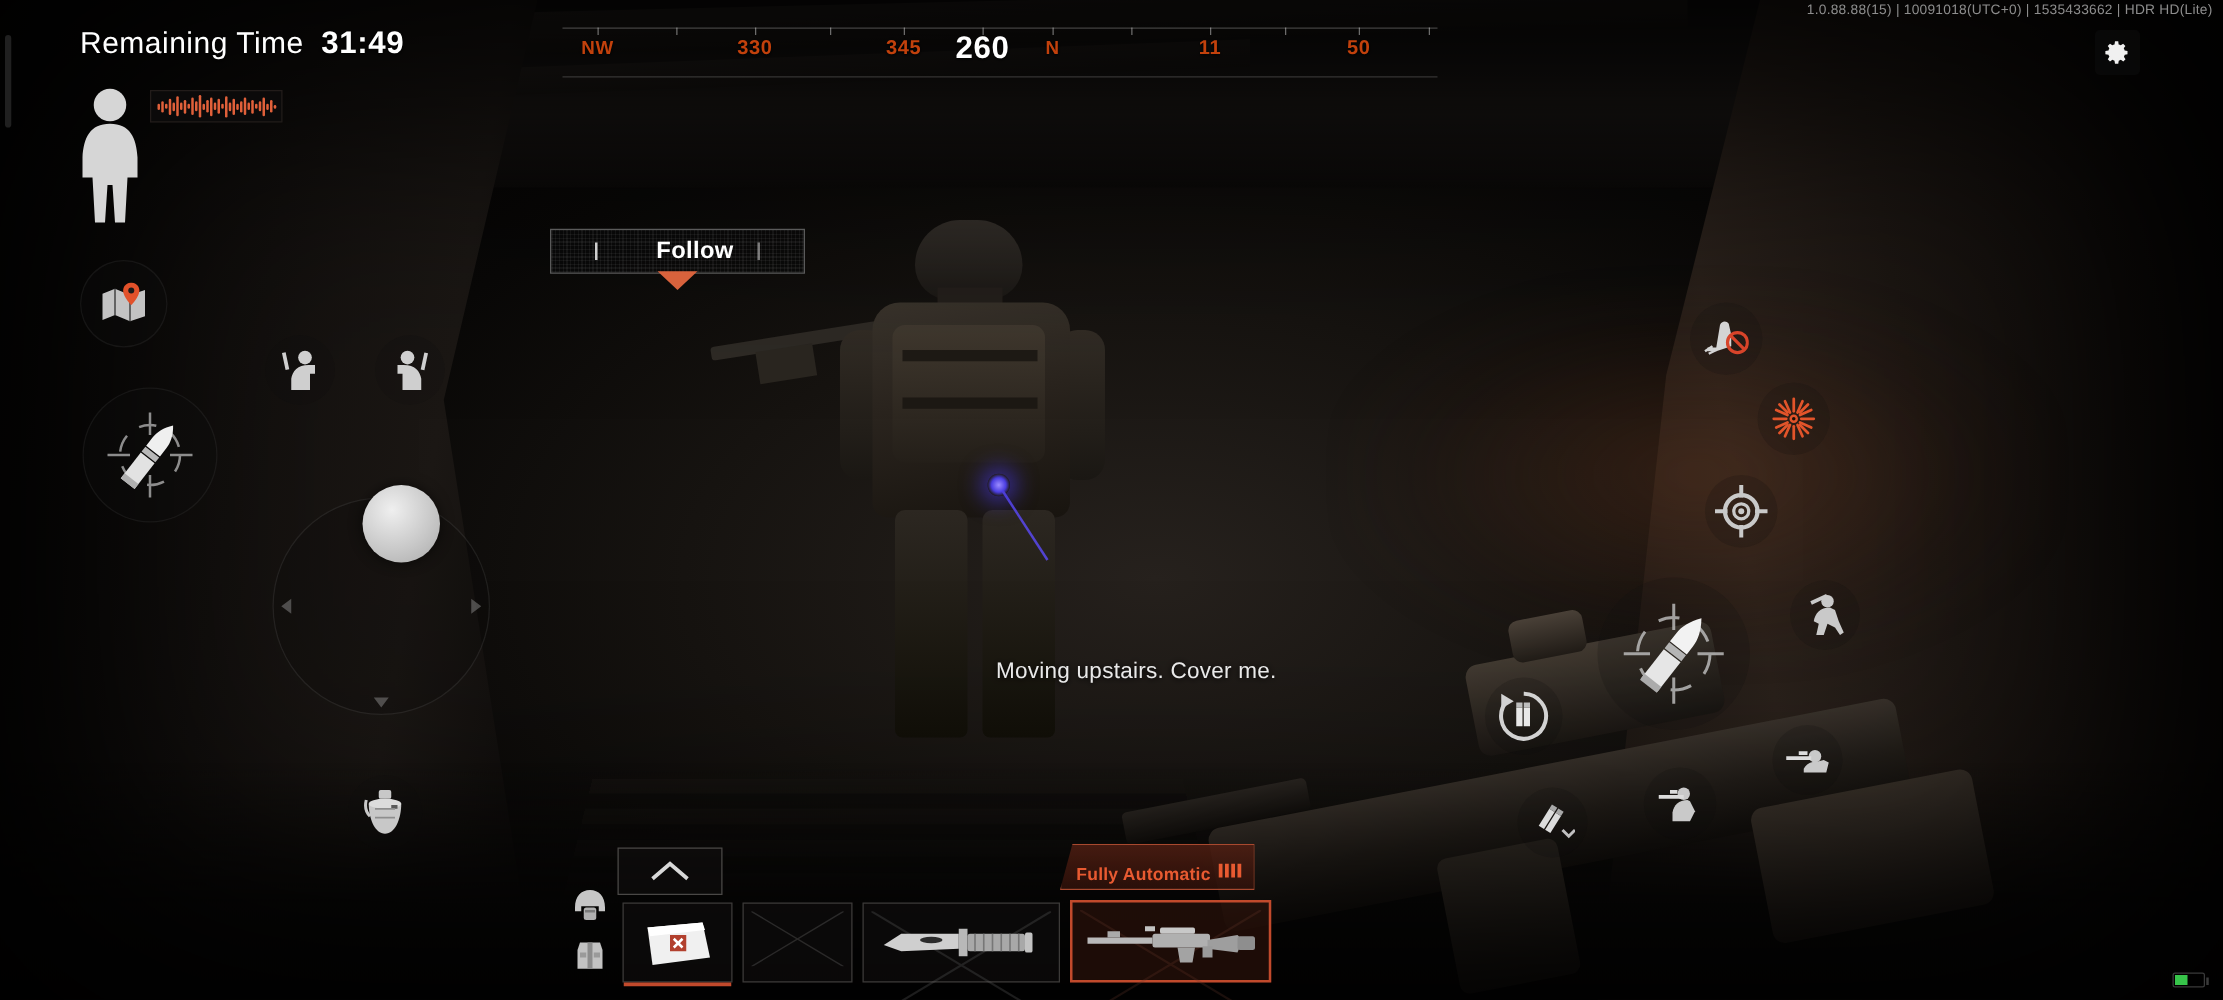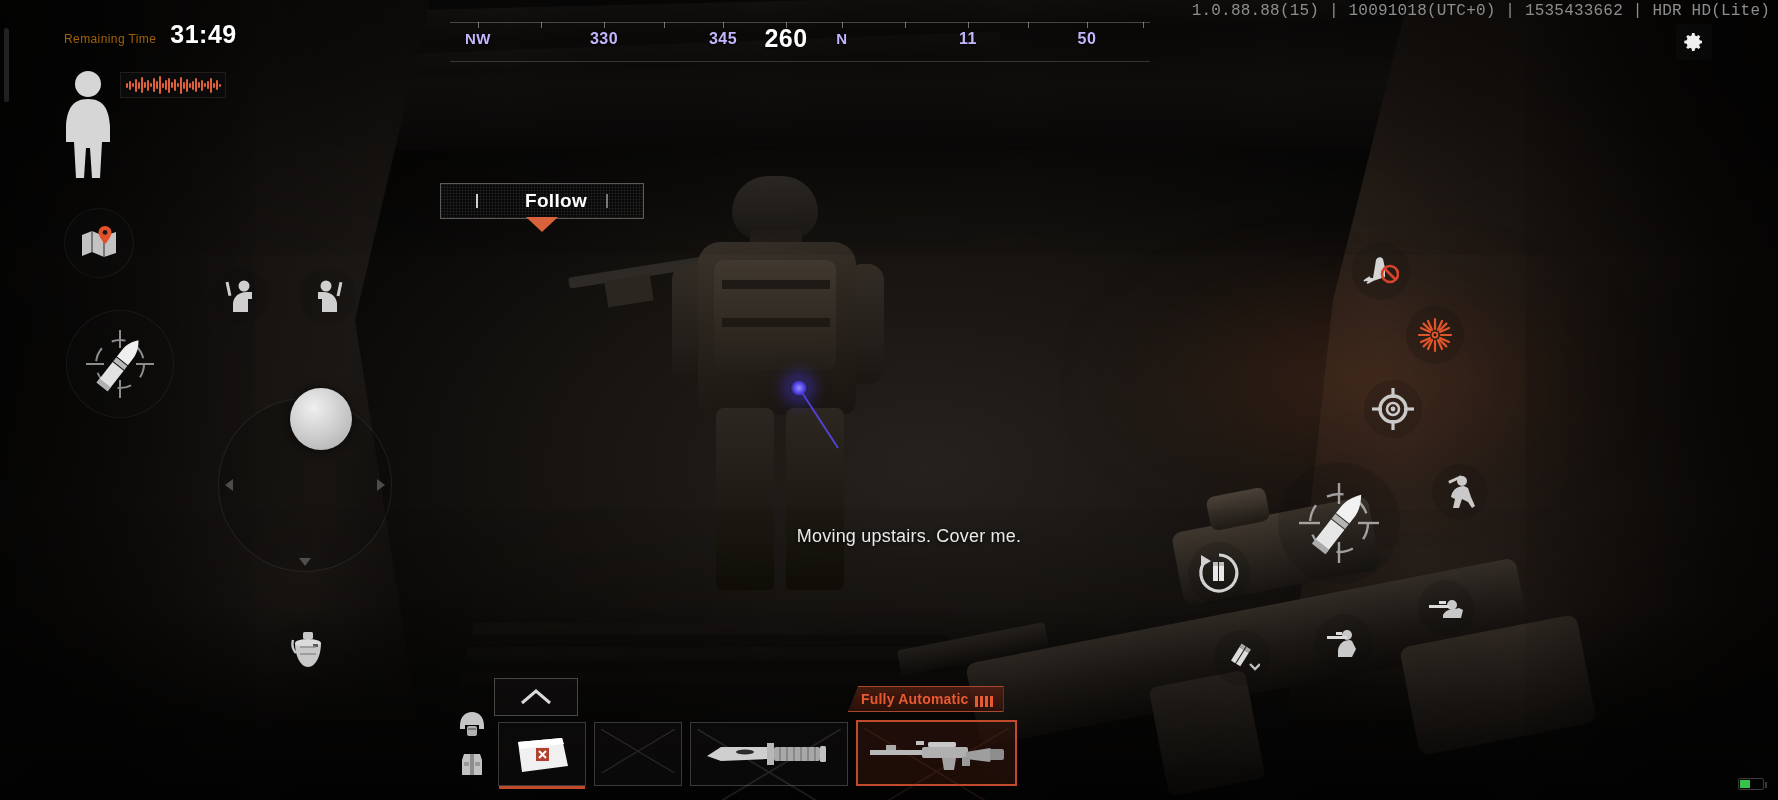--- a/index.html
+++ b/index.html
@@ -80,39 +80,39 @@
 
   
   .laserdot{position:absolute;left:790px;top:379px;width:18px;height:18px;border-radius:50%;
     background:radial-gradient(circle,#9b8cff 0%,#4a3de0 45%,rgba(40,30,190,0) 72%);
     box-shadow:0 0 16px 6px rgba(70,55,230,.55);}
   .laserline{position:absolute;left:800px;top:390px;width:44px;height:62px;}
 
   
   .timer{position:absolute;left:64px;top:20px;display:flex;align-items:baseline;gap:14px;
     text-shadow:0 1px 4px #000;}
-  .timer .lbl{font-size:12px;letter-spacing:.4px;color:#a16207;font-weight:400;}
+  .timer .lbl{font-size:24px;letter-spacing:.4px;color:#ffffff;font-weight:400;}
   .timer .val{font-size:25px;font-weight:700;color:#fff;letter-spacing:.5px;}
 
   .teamavatar{position:absolute;left:56px;top:68px;width:64px;height:116px;}
   .voicebar{position:absolute;left:120px;top:72px;width:106px;height:26px;
     background:#0b0a0a;border:1px solid #221c1a;display:flex;align-items:center;justify-content:center;gap:1px;
     padding:0 4px;box-sizing:border-box;}
   .voicebar i{display:block;width:2px;background:#e0603a;border-radius:1px;}
 
   .compass{position:absolute;left:450px;top:16px;width:700px;height:46px;}
   .compass .line{position:absolute;left:0;right:0;top:6px;height:1px;background:rgba(220,220,220,.28);}
   .compass .line2{position:absolute;left:0;right:0;bottom:0;height:1px;background:rgba(220,220,220,.20);}
   .compass .tick{position:absolute;top:6px;width:1px;height:6px;background:rgba(230,230,230,.45);}
-  .compass .mark{position:absolute;top:14px;transform:translateX(-50%);font-size:16px;color:#c4b5fd;
+  .compass .mark{position:absolute;top:14px;transform:translateX(-50%);font-size:16px;color:#c2410c;
     font-weight:700;letter-spacing:.5px;text-shadow:0 1px 3px #000;}
   .compass .mark.cur{font-size:25px;color:#fff;top:8px;font-weight:700;}
   .compass .mark.card{font-size:15px;}
 
-  .versioninfo{position:absolute;right:8px;top:2px;font-size:16px;color:#8d8d8d;letter-spacing:.2px;font-family:Liberation Mono, monospace;}
+  .versioninfo{position:absolute;right:8px;top:2px;font-size:11px;color:#8d8d8d;letter-spacing:.2px;}
 
   .gearbtn{position:absolute;right:66px;top:24px;width:36px;height:36px;border-radius:4px;
     background:rgba(12,12,12,.55);display:flex;align-items:center;justify-content:center;}
 
   
   .objective{position:absolute;left:655px;top:118px;display:flex;align-items:center;gap:14px;}
   .objective .brk{width:10px;height:48px;border:2px solid #d8553a;border-left:none;}
   .objective .brk.l{border:2px solid #d8553a;border-right:none;}
   .objective .box{padding:9px 22px;border:1px solid #6a6a6a;
     background:
@@ -160,23 +160,23 @@
   .sideicon{width:32px;height:32px;display:flex;align-items:center;justify-content:center;}
   .slot{width:86px;height:62px;border:1px solid #3c3a38;background:rgba(15,14,13,.58);
     position:relative;display:flex;align-items:center;justify-content:center;}
   .slot.wide{width:156px;}
   .slot.wider{width:157px;}
   .slot.selected{border:2px solid #c14a2c;background:rgba(62,24,14,.45);}
   .slot .ul{position:absolute;left:0;right:0;bottom:-4px;height:3px;background:#c14a2c;}
   .slot .xcross{position:absolute;inset:6px;opacity:.25;}
   .ammobtn{position:absolute;left:494px;bottom:84px;width:82px;height:36px;border:1px solid #4a4846;
     background:rgba(16,15,14,.55);display:flex;align-items:center;justify-content:center;}
-  .firemode{position:absolute;left:848px;bottom:88px;padding:4px 10px 4px 12px;
+  .firemode{position:absolute;left:848px;bottom:88px;padding:15px 10px 4px 12px;
     border:1px solid #a8492f;background:linear-gradient(180deg,rgba(80,30,18,.85),rgba(48,18,11,.85));
-    display:flex;align-items:flex-end;gap:6px;
+    display:flex;align-items:flex-start;gap:6px;
     clip-path:polygon(10px 0,100% 0,100% 100%,0 100%);}
   .firemode .txt{font-size:14px;font-weight:700;color:#e85a31;letter-spacing:.2px;}
   .firemode .bars{display:flex;gap:2px;align-items:flex-end;}
   .firemode .bars i{display:block;width:3px;height:11px;background:#e85a31;}
 
   
   .battery{position:absolute;right:14px;bottom:10px;width:26px;height:12px;border:1px solid #3a3a3a;
     border-radius:2px;padding:1px;box-sizing:border-box;}
   .battery .fill{height:100%;width:45%;background:#37c44a;}
   .battery .cap{position:absolute;right:-4px;top:3px;width:2px;height:6px;background:#3a3a3a;}

